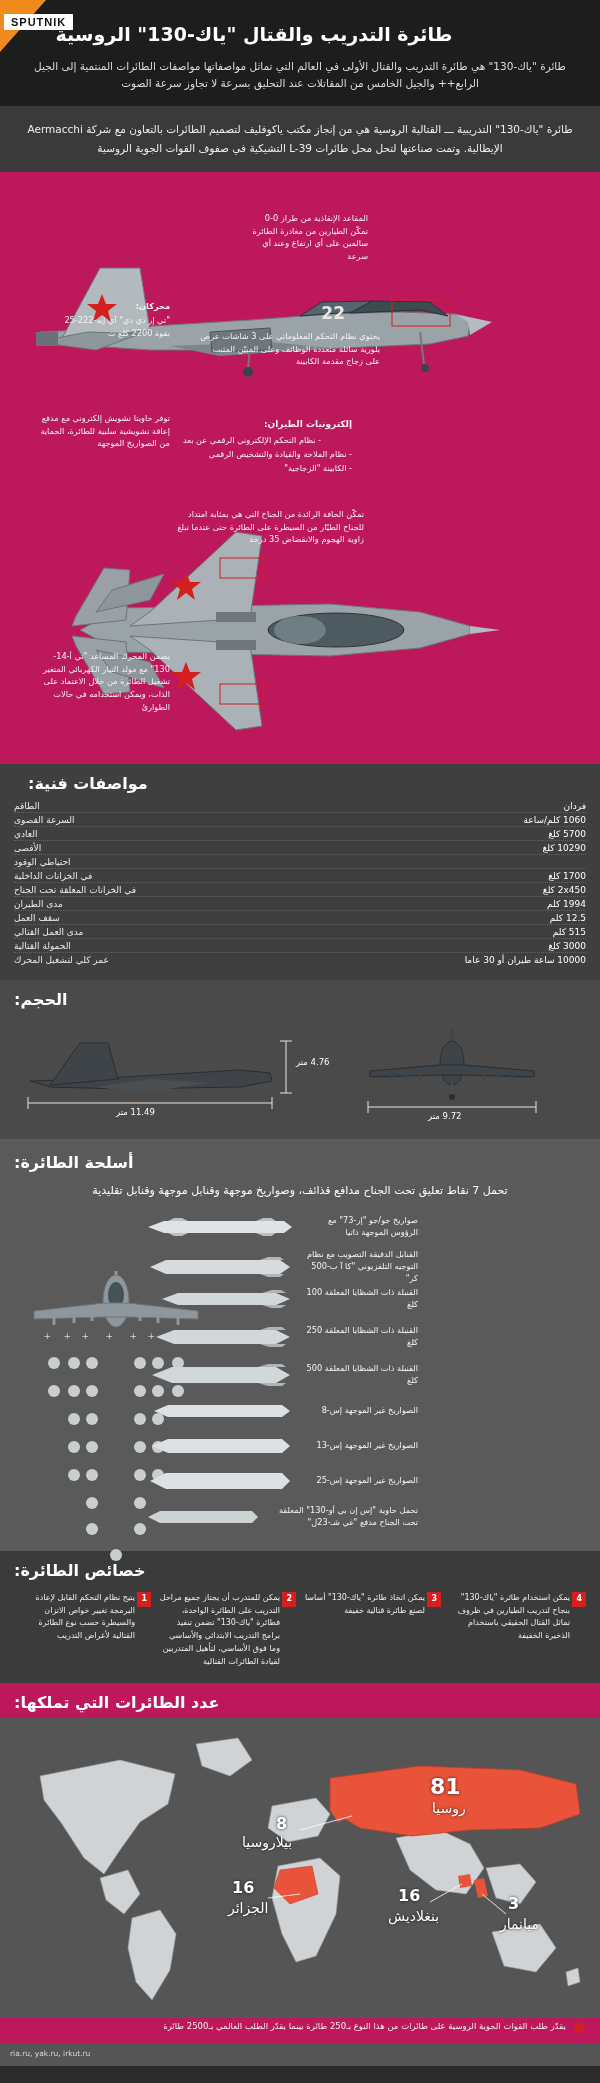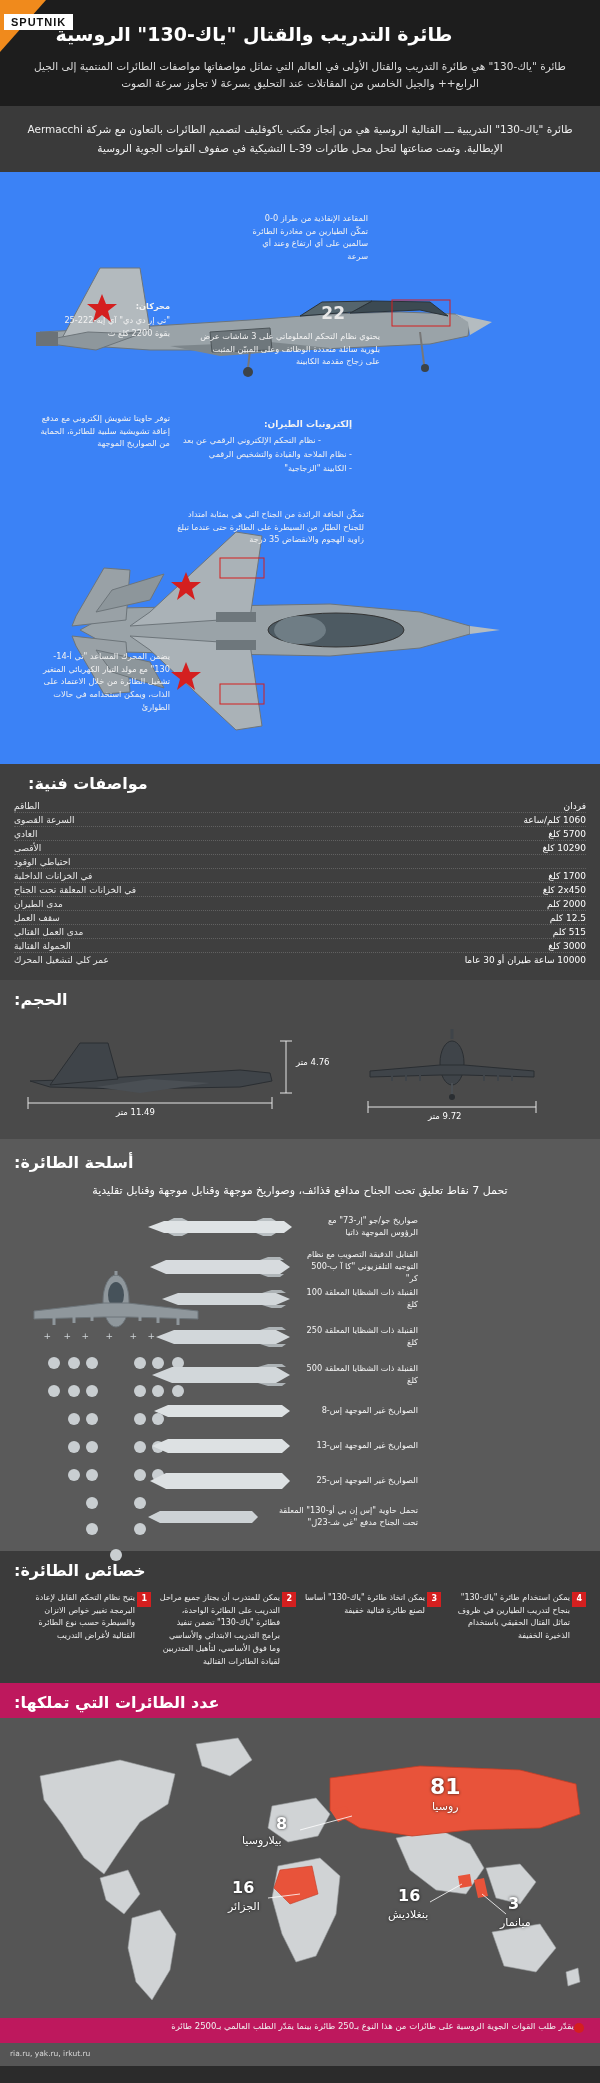--- a/index.html
+++ b/index.html
@@ -73,21 +73,21 @@
   .sec-title {
     text-align: left;
     font-size: 16px;
     font-weight: bold;
     padding: 6px 10px 6px 14px;
     color: #fff;
   }
 
   
   .views {
-    background: #3b82f6;
+    background: #be185d;
     position: relative;
     padding: 10px 0 4px 16px;
   }
   .side-view, .top-view {
     position: relative;
     width: 600px;
   }
 
   .callout {
     font-size: 8.2px;
@@ -186,26 +186,27 @@
   .map-wrap { position: relative; width: 600px; height: 300px; }
   .map-num {
     position: absolute;
     color: #ffffff;
     font-weight: bold;
     text-shadow: 0 0 3px rgba(0,0,0,.8);
   }
   .map-cty {
     position: absolute;
     color: #ffffff;
-    font-size: 11px;
+    font-size: 14px;
     text-shadow: 0 0 3px rgba(0,0,0,.8);
   }
   .map-note {
     display: flex;
     align-items: flex-start;
+    gap: 8px;
     padding: 2px 16px 0 8px;
     font-size: 8.5px;
     line-height: 1.6;
     color: #f0f0f0;
   }
   .note-dot {
     width: 10px; height: 10px; background: #d41f1f;
     border-radius: 50%; flex: 0 0 auto; margin-top: 3px;
   }
   .footer {
@@ -338,21 +339,21 @@
       </div>
       <div class="spec-row">
         <span class="spec-value">1700 كلغ</span>
         <span class="spec-label spec-sub">في الخزانات الداخلية</span>
       </div>
       <div class="spec-row">
         <span class="spec-value">2x450 كلغ</span>
         <span class="spec-label spec-sub">في الخزانات المعلقة تحت الجناح</span>
       </div>
       <div class="spec-row">
-        <span class="spec-value">2000 كلم</span>
+        <span class="spec-value">1994 كلم</span>
         <span class="spec-label">مدى الطيران</span>
       </div>
       <div class="spec-row">
         <span class="spec-value">12.5 كلم</span>
         <span class="spec-label">سقف العمل</span>
       </div>
       <div class="spec-row">
         <span class="spec-value">515 كلم</span>
         <span class="spec-label">مدى العمل القتالي</span>
       </div>

